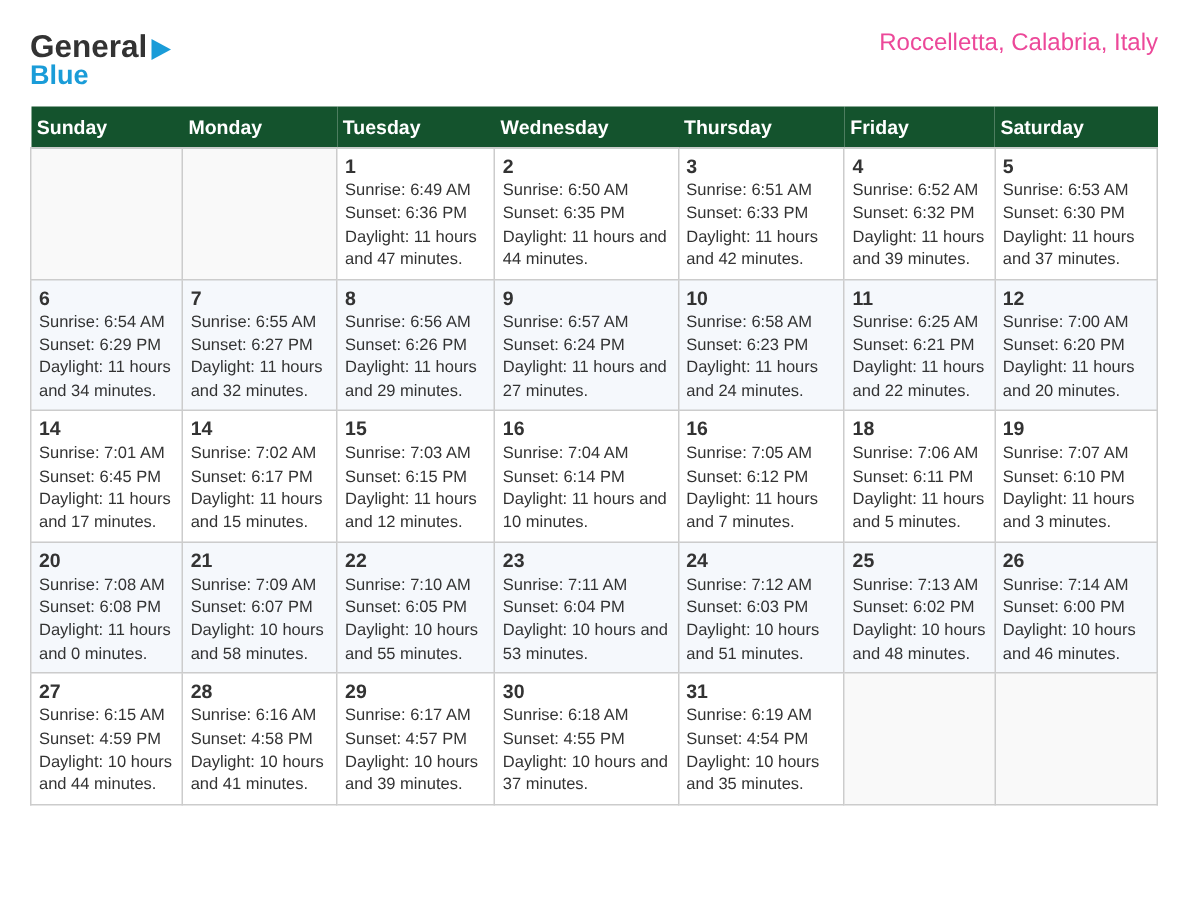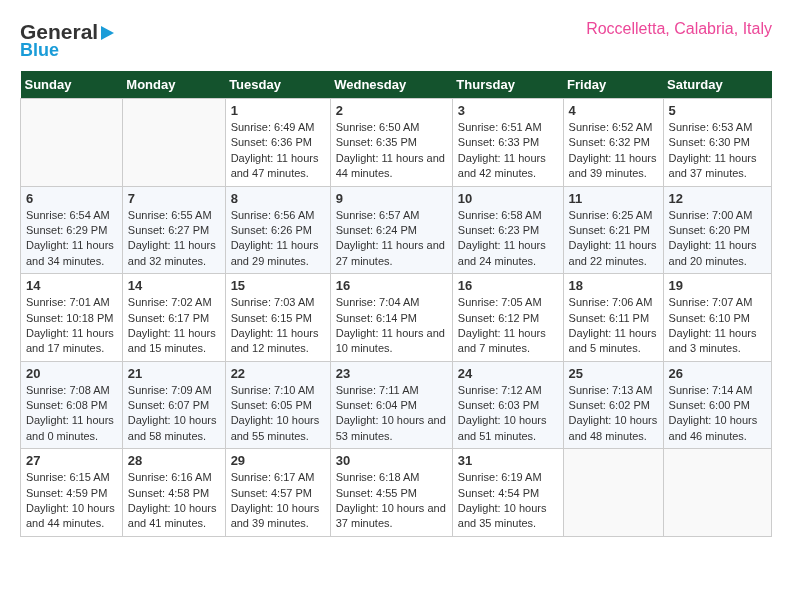--- a/index.html
+++ b/index.html
@@ -193,21 +193,21 @@
           <span class="day-num">12</span>
           <div class="day-info">Sunrise: 7:00 AM
 Sunset: 6:20 PM
 Daylight: 11 hours and 20 minutes.</div>
         </td>
       </tr>
       <tr class="row-odd">
         <td>
           <span class="day-num">14</span>
           <div class="day-info">Sunrise: 7:01 AM
-Sunset: 10:18 PM
+Sunset: 6:45 PM
 Daylight: 11 hours and 17 minutes.</div>
         </td>
         <td>
           <span class="day-num">14</span>
           <div class="day-info">Sunrise: 7:02 AM
 Sunset: 6:17 PM
 Daylight: 11 hours and 15 minutes.</div>
         </td>
         <td>
           <span class="day-num">15</span>

